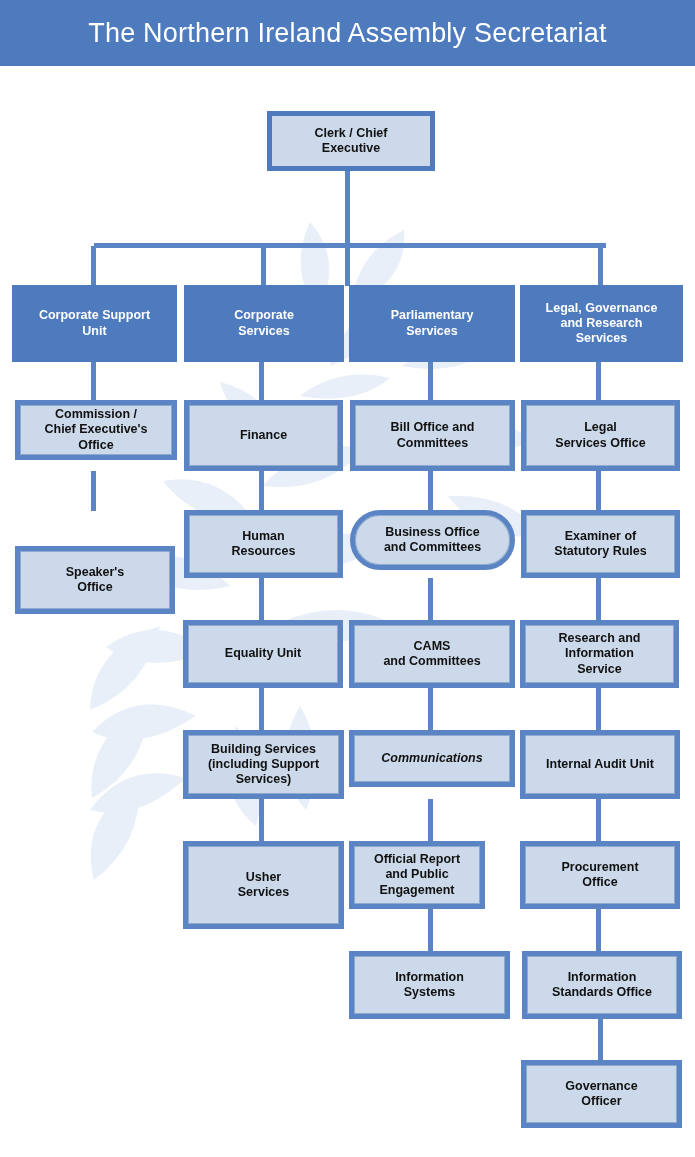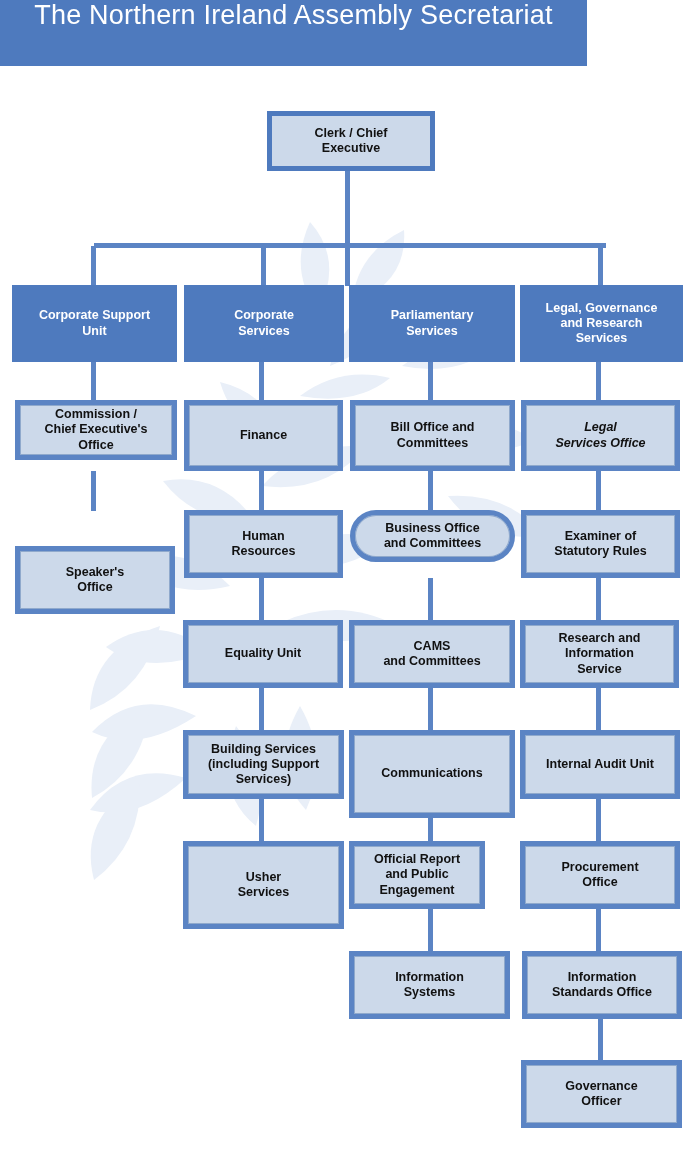--- a/index.html
+++ b/index.html
@@ -12,24 +12,25 @@
     background: #ffffff;
     font-family: "Liberation Sans", sans-serif;
     overflow: hidden;
     position: relative;
   }
 
   
   #title-bar {
     position: absolute;
     left: 0; top: 0;
-    width: 587px;
+    width: 695px;
     height: 66px;
     background: #4e7abe;
     display: flex;
+    align-items: center;
     justify-content: center;
     z-index: 5;
   }
   #title-text {
     color: #ffffff;
     font-size: 27px;
     font-weight: 400;
     letter-spacing: 0.2px;
     white-space: nowrap;
   }
@@ -198,36 +199,36 @@
     </div>
     <div class="node unit" style="left: 183px; top: 730px; width: 161px; height: 69px;">
       <span class="node-label">Building Services<br>(including Support<br>Services)</span>
     </div>
     <div class="node unit" style="left: 183px; top: 841px; width: 161px; height: 88px;">
       <span class="node-label">Usher<br>Services</span>
     </div>
     <div class="node unit" style="left: 350px; top: 400px; width: 165px; height: 71px;">
       <span class="node-label">Bill Office and<br>Committees</span>
     </div>
-    <div class="node unit" style="left: 350px; top: 510px; width: 165px; height: 52px; border-radius: 32px;">
+    <div class="node unit" style="left: 350px; top: 510px; width: 165px; height: 60px; border-radius: 32px;">
       <span class="node-label">Business Office<br>and Committees</span>
     </div>
     <div class="node unit" style="left: 349px; top: 620px; width: 166px; height: 68px;">
       <span class="node-label">CAMS<br>and Committees</span>
     </div>
-    <div class="node unit" style="left: 349px; top: 730px; width: 166px; height: 88px;">
+    <div class="node unit" style="left: 349px; top: 730px; width: 166px; height: 57px; font-style: italic;">
       <span class="node-label">Communications</span>
     </div>
     <div class="node unit" style="left: 349px; top: 841px; width: 136px; height: 68px;">
       <span class="node-label">Official Report<br>and Public<br>Engagement</span>
     </div>
     <div class="node unit" style="left: 349px; top: 951px; width: 161px; height: 68px;">
       <span class="node-label">Information<br>Systems</span>
     </div>
-    <div class="node unit" style="left: 521px; top: 400px; width: 159px; height: 71px; font-style: italic;">
+    <div class="node unit" style="left: 521px; top: 400px; width: 159px; height: 71px;">
       <span class="node-label">Legal<br>Services Office</span>
     </div>
     <div class="node unit" style="left: 521px; top: 510px; width: 159px; height: 68px;">
       <span class="node-label">Examiner of<br>Statutory Rules</span>
     </div>
     <div class="node unit" style="left: 520px; top: 620px; width: 159px; height: 68px;">
       <span class="node-label">Research and<br>Information<br>Service</span>
     </div>
     <div class="node unit" style="left: 520px; top: 730px; width: 160px; height: 69px;">
       <span class="node-label">Internal Audit Unit</span>

